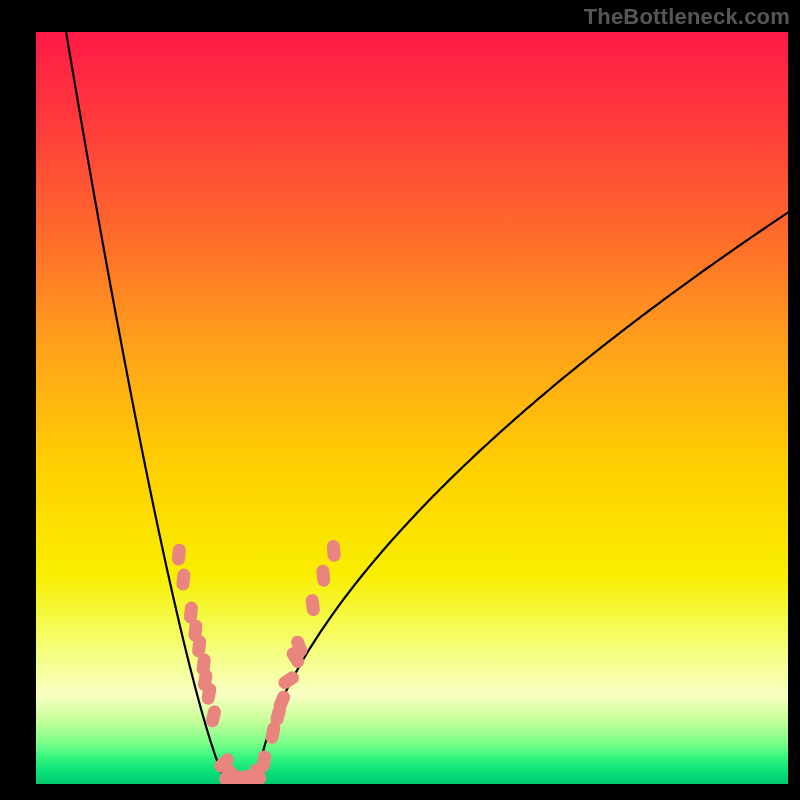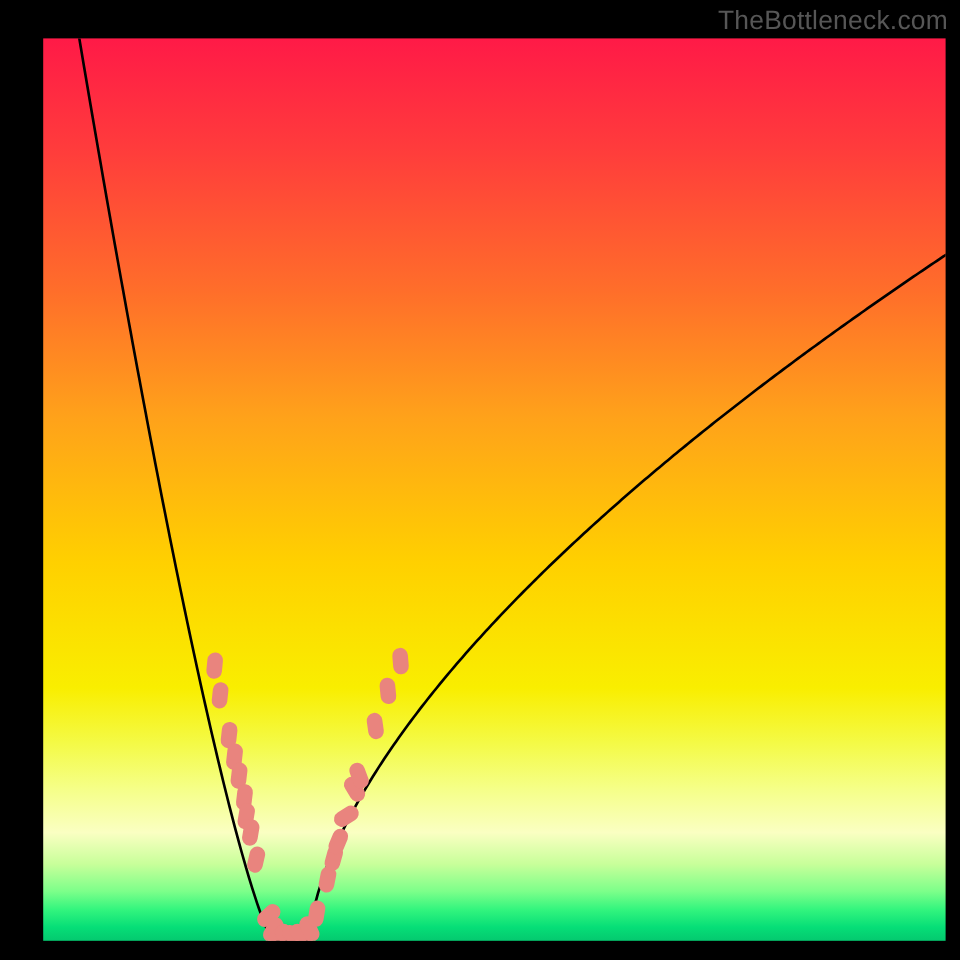--- a/index.html
+++ b/index.html
@@ -15,21 +15,21 @@
     width: 800px;
     height: 800px;
     background: #000;
   }
   .watermark {
     position: absolute;
     top: 4px;
     right: 10px;
     font-family: Arial, Helvetica, sans-serif;
     font-size: 22px;
-    font-weight: 400;
+    font-weight: 700;
     color: #565656;
     letter-spacing: 0.2px;
     z-index: 10;
   }
   svg {
     position: absolute;
     left: 0;
     top: 0;
   }
 </style>

